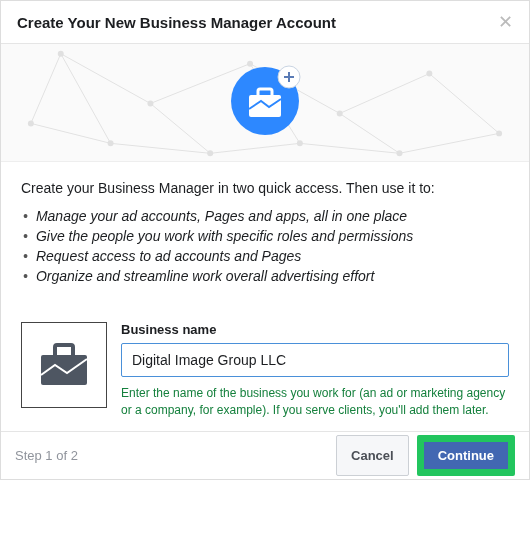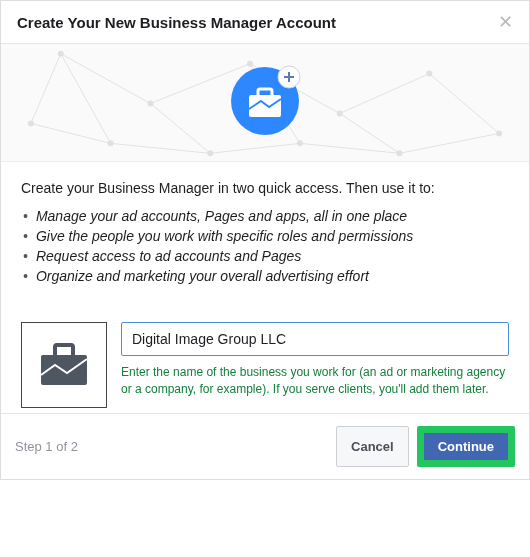--- a/index.html
+++ b/index.html
@@ -113,21 +113,21 @@
       outline: none;
     }
     .hint {
       font-size: 12px;
       color: #15803d;
       margin-top: 8px;
       line-height: 1.45;
     }
     .footer {
       border-top: 1px solid #e5e5e5;
-      padding: 12px 14px;
+      padding: 3px 14px;
       display: flex;
       align-items: center;
       justify-content: space-between;
     }
     .step-text {
       font-size: 13px;
       color: #90949c;
     }
     .footer-actions {
       display: flex;
@@ -210,32 +210,33 @@
       </svg>
     </div>
   </div>
 
   <div class="content">
     <p class="intro">Create your Business Manager in two quick access. Then use it to:</p>
     <ul class="bullets">
       <li>Manage your ad accounts, Pages and apps, all in one place</li>
       <li>Give the people you work with specific roles and permissions</li>
       <li>Request access to ad accounts and Pages</li>
-      <li>Organize and marketing your overall advertising effort</li>
+      <li>Organize and streamline work overall advertising effort</li>
     </ul>
 
     <div class="form-row">
       <div class="icon-box">
         <svg width="50" height="44" viewBox="0 0 50 44">
           <rect x="2" y="12" width="46" height="30" rx="2" fill="#4e5662"></rect>
           <rect x="16" y="2" width="18" height="12" rx="2" fill="none" stroke="#4e5662" stroke-width="4"></rect>
           <polyline points="2,32 16,22 28,30 48,16" fill="none" stroke="#fff" stroke-width="2"></polyline>
         </svg>
       </div>
       <div class="field-col">
+        <label class="field-label">Business name</label>
         <input type="text" class="text-input" value="Digital Image Group LLC" style="">
         <p class="hint">Enter the name of the business you work for (an ad or marketing agency or a company, for example). If you serve clients, you'll add them later.</p>
       </div>
     </div>
   </div>
 
   <div class="footer">
     <div class="step-text">Step 1 of 2</div>
     <div class="footer-actions">
       <button class="btn btn-cancel">Cancel</button>

